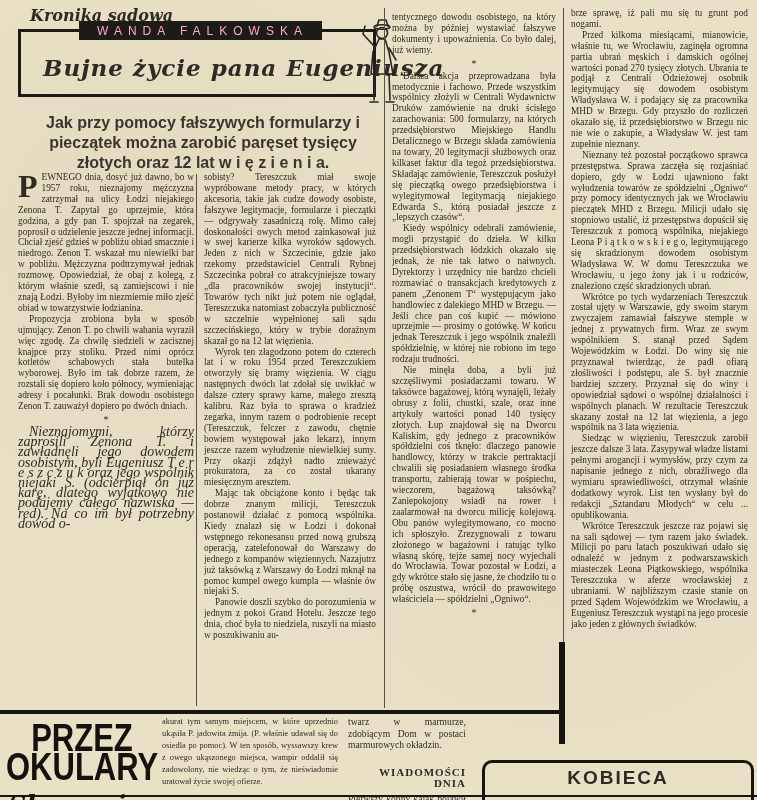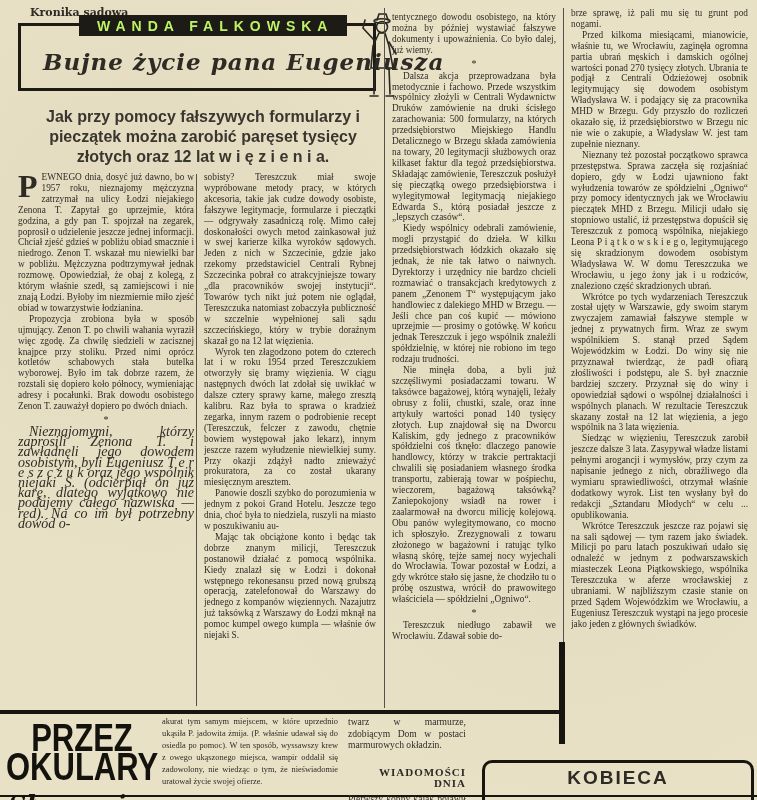--- a/index.html
+++ b/index.html
@@ -6,25 +6,25 @@
   .page{
     position:relative;width:757px;height:800px;overflow:hidden;
     background:
       radial-gradient(circle at 20% 30%, rgba(120,100,60,.06), transparent 40%),
       radial-gradient(circle at 75% 60%, rgba(120,100,60,.05), transparent 45%),
       #e9e1c6;
     font-family:"Liberation Serif", serif;color:#2e2b25;
   }
   
   .masthead{position:absolute;left:18px;top:6px;width:358px;}
-  .kicker{font-family:"DejaVu Serif",serif;font-weight:bold;font-size:11px;margin-left:12px;}
+  .kicker{font-family:"DejaVu Serif",serif;font-style:italic;font-weight:bold;font-size:16px;margin-left:12px;}
   .title-box{position:relative;border:3px solid #1d1b16;margin-top:4px;height:62px;}
   .author-bar{
-    position:absolute;left:58px;top:-11px;background:#1d1b16;color:#bef264;
-    font-family:"Liberation Sans",sans-serif;font-weight:bold;font-size:14px;
+    position:absolute;left:58px;top:-11px;background:#1d1b16;color:#f9a8d4;
+    font-family:"Liberation Sans",sans-serif;font-weight:normal;font-size:12px;
     letter-spacing:6px;padding:3px 14px 2px 18px;white-space:nowrap;
   }
   .script-title{
     position:absolute;left:22px;top:22px;width:290px;text-align:center;
     font-family:"DejaVu Serif",serif;font-style:italic;font-weight:bold;
     font-size:23px;letter-spacing:1px;white-space:nowrap;
   }
   .man-fig{position:absolute;right:-26px;top:-14px;}
   .lead{
     margin:16px 10px 0 22px;font-family:"Liberation Sans",sans-serif;font-weight:bold;
@@ -83,31 +83,30 @@
 
   <div class="col" style="left:18px;top:172px;width:176px;height:538px;">
       <p class="p dropcap first"><span class="dc">P</span>EWNEGO dnia, dosyć już dawno, bo w 1957 roku, nieznajomy mężczyzna zatrzymał na ulicy Łodzi niejakiego Zenona T. Zapytał go uprzejmie, która godzina, a gdy pan T. spojrzał na zegarek, poprosił o udzielenie jeszcze jednej informacji. Chciał zjeść gdzieś w pobliżu obiad smacznie i niedrogo. Zenon T. wskazał mu niewielki bar w pobliżu. Mężczyzna podtrzymywał jednak rozmowę. Opowiedział, że obaj z kolegą, z którym właśnie szedł, są zamiejscowi i nie znają Łodzi. Byłoby im niezmiernie miło zjeść obiad w towarzystwie łodzianina.</p>
       <p class="p ">Propozycja zrobiona była w sposób ujmujący. Zenon T. po chwili wahania wyraził więc zgodę. Za chwilę siedzieli w zacisznej knajpce przy stoliku. Przed nimi oprócz kotletów schabowych stała butelka wyborowej. Było im tak dobrze razem, że rozstali się dopiero koło północy, wymieniając adresy i pocałunki. Brak dowodu osobistego Zenon T. zauważył dopiero po dwóch dniach.</p>
       <p class="p star">*</p>
       <p class="p small">Nieznajomymi, którzy zaprosili Zenona T. i zawładnęli jego dowodem osobistym, byli Eugeniusz T e r e s z c z u k oraz jego wspólnik niejaki S. (odcierpiał on już karę, dlatego wyjątkowo nie podajemy całego nazwiska — red). Na co im był potrzebny dowód o-</p>
     </div>
   <div class="col" style="left:204px;top:172px;width:172px;height:538px;">
       <p class="p first">sobisty? Tereszczuk miał swoje wypróbowane metody pracy, w których akcesoria, takie jak cudze dowody osobiste, fałszywe legitymacje, formularze i pieczątki — odgrywały zasadniczą rolę. Mimo całej doskonałości owych metod zainkasował już w swej karierze kilka wyroków sądowych. Jeden z nich w Szczecinie, gdzie jako rzekomy przedstawiciel Centrali Rybnej Szczecinka pobrał co atrakcyjniejsze towary „dla pracowników swojej instytucji“. Towarów tych nikt już potem nie oglądał, Tereszczuka natomiast zobaczyła publiczność w szczelnie wypełnionej sali sądu szczecińskiego, który w trybie doraźnym skazał go na 12 lat więzienia.</p>
       <p class="p ">Wyrok ten złagodzono potem do czterech lat i w roku 1954 przed Tereszczukiem otworzyły się bramy więzienia. W ciągu następnych dwóch lat zdołał się uwikłać w dalsze cztery sprawy karne, małego zresztą kalibru. Raz była to sprawa o kradzież zegarka, innym razem o podrobienie recept (Tereszczuk, felczer z zawodu, chętnie bowiem występował jako lekarz), innym jeszcze razem wyłudzenie niewielkiej sumy. Przy okazji zdążył nadto znieważyć prokuratora, za co został ukarany miesięcznym aresztem.</p>
+      <p class="p ">Mając tak obciążone konto i będąc tak dobrze znanym milicji, Tereszczuk postanowił działać z pomocą wspólnika. Kiedy znalazł się w Łodzi i dokonał wstępnego rekonesansu przed nową grubszą operacją, zatelefonował do Warszawy do jednego z kompanów więziennych. Nazajutrz już taksówką z Warszawy do Łodzi mknął na pomoc kumpel owego kumpla — właśnie ów niejaki S.</p>
       <p class="p ">Panowie doszli szybko do porozumienia w jednym z pokoi Grand Hotelu. Jeszcze tego dnia, choć była to niedziela, ruszyli na miasto w poszukiwaniu au-</p>
-      <p class="p ">Mając tak obciążone konto i będąc tak dobrze znanym milicji, Tereszczuk postanowił działać z pomocą wspólnika. Kiedy znalazł się w Łodzi i dokonał wstępnego rekonesansu przed nową grubszą operacją, zatelefonował do Warszawy do jednego z kompanów więziennych. Nazajutrz już taksówką z Warszawy do Łodzi mknął na pomoc kumpel owego kumpla — właśnie ów niejaki S.</p>
     </div>
   <div class="col" style="left:392px;top:12px;width:164px;height:698px;">
       <p class="p first">tentycznego dowodu osobistego, na który można by później wystawiać fałszywe dokumenty i upoważnienia. Co było dalej, już wiemy.</p>
       <p class="p star">*</p>
       <p class="p ">Dalsza akcja przeprowadzana była metodycznie i fachowo. Przede wszystkim wspólnicy złożyli w Centrali Wydawnictw Druków zamówienie na druki ścisłego zarachowania: 500 formularzy, na których przedsiębiorstwo Miejskiego Handlu Detalicznego w Brzegu składa zamówienia na towary, 20 legitymacji służbowych oraz kilkaset faktur dla tegoż przedsiębiorstwa. Składając zamówienie, Tereszczuk posłużył się pieczątką owego przedsiębiorstwa i wylegitymował legitymacją niejakiego Edwarda S., którą posiadał jeszcze z „lepszych czasów“.</p>
       <p class="p ">Kiedy wspólnicy odebrali zamówienie, mogli przystąpić do dzieła. W kilku przedsiębiorstwach łódzkich okazało się jednak, że nie tak łatwo o naiwnych. Dyrektorzy i urzędnicy nie bardzo chcieli rozmawiać o transakcjach kredytowych z panem „Zenonem T“ występującym jako handlowiec z dalekiego MHD w Brzegu. — Jeśli chce pan coś kupić — mówiono uprzejmie — prosimy o gotówkę. W końcu jednak Tereszczuk i jego wspólnik znaleźli spółdzielnię, w której nie robiono im tego rodzaju trudności.</p>
       <p class="p ">Nie minęła doba, a byli już szczęśliwymi posiadaczami towaru. W taksówce bagażowej, którą wynajęli, leżały obrusy z folii, chustki, szale, oraz inne artykuły wartości ponad 140 tysięcy złotych. Łup znajdował się na Dworcu Kaliskim, gdy jednego z pracowników spółdzielni coś tknęło: dlaczego panowie handlowcy, którzy w trakcie pertraktacji chwalili się posiadaniem własnego środka transportu, zabierają towar w pośpiechu, wieczorem, bagażową taksówką? Zaniepokojony wsiadł na rower i zaalarmował na dworcu milicję kolejową. Obu panów wylegitymowano, co mocno ich spłoszyło. Zrezygnowali z towaru złożonego w bagażowni i ratując tylko własną skórę, tejże samej nocy wyjechali do Wrocławia. Towar pozostał w Łodzi, a gdy wkrótce stało się jasne, że chodziło tu o próbę oszustwa, wrócił do prawowitego właściciela — spółdzielni „Ogniwo“.</p>
       <p class="p star">*</p>
-      <p class="p ">Tereszczuk niedługo zabawił we Wrocławiu. Zdawał sobie do-</p>
     </div>
   <div class="col" style="left:571px;top:8px;width:177px;height:736px;">
       <p class="p first">brze sprawę, iż pali mu się tu grunt pod nogami.</p>
       <p class="p ">Przed kilkoma miesiącami, mianowicie, właśnie tu, we Wrocławiu, zaginęła ogromna partia ubrań męskich i damskich ogólnej wartości ponad 270 tysięcy złotych. Ubrania te podjął z Centrali Odzieżowej osobnik legitymujący się dowodem osobistym Władysława W. i podający się za pracownika MHD w Brzegu. Gdy przyszło do rozliczeń okazało się, iż przedsiębiorstwo w Brzegu nic nie wie o zakupie, a Władysław W. jest tam zupełnie nieznany.</p>
       <p class="p ">Nieznany też pozostał początkowo sprawca przestępstwa. Sprawa zaczęła się rozjaśniać dopiero, gdy w Łodzi ujawniono fakt wyłudzenia towarów ze spółdzielni „Ogniwo“ przy pomocy identycznych jak we Wrocławiu pieczątek MHD z Brzegu. Milicji udało się stopniowo ustalić, iż przestępstwa dopuścił się Tereszczuk z pomocą wspólnika, niejakiego Leona P i ą t k o w s k i e g o, legitymującego się skradzionym dowodem osobistym Władysława W. W domu Tereszczuka we Wrocławiu, u jego żony jak i u rodziców, znaleziono część skradzionych ubrań.</p>
       <p class="p ">Wkrótce po tych wydarzeniach Tereszczuk został ujęty w Warszawie, gdy swoim starym zwyczajem zamawiał fałszywe stemple w jednej z prywatnych firm. Wraz ze swym wspólnikiem S. stanął przed Sądem Wojewódzkim w Łodzi. Do winy się nie przyznawał twierdząc, że padł ofiarą złośliwości i podstępu, ale S. był znacznie bardziej szczery. Przyznał się do winy i opowiedział sądowi o wspólnej działalności i wspólnych planach. W rezultacie Tereszczuk skazany został na 12 lat więzienia, a jego wspólnik na 3 lata więzienia.</p>
       <p class="p ">Siedząc w więzieniu, Tereszczuk zarobił jeszcze dalsze 3 lata. Zasypywał władze listami pełnymi arogancji i wymysłów, przy czym za napisanie jednego z nich, obraźliwego dla wymiaru sprawiedliwości, otrzymał właśnie dodatkowy wyrok. List ten wysłany był do redakcji „Sztandaru Młodych“ w celu ... opublikowania.</p>
       <p class="p ">Wkrótce Tereszczuk jeszcze raz pojawi się na sali sądowej — tym razem jako świadek. Milicji po paru latach poszukiwań udało się odnaleźć w jednym z podwarszawskich miasteczek Leona Piątkowskiego, wspólnika Tereszczuka w aferze wrocławskiej z ubraniami. W najbliższym czasie stanie on przed Sądem Wojewódzkim we Wrocławiu, a Eugeniusz Tereszczuk wystąpi na jego procesie jako jeden z głównych świadków.</p>
     </div>
 

